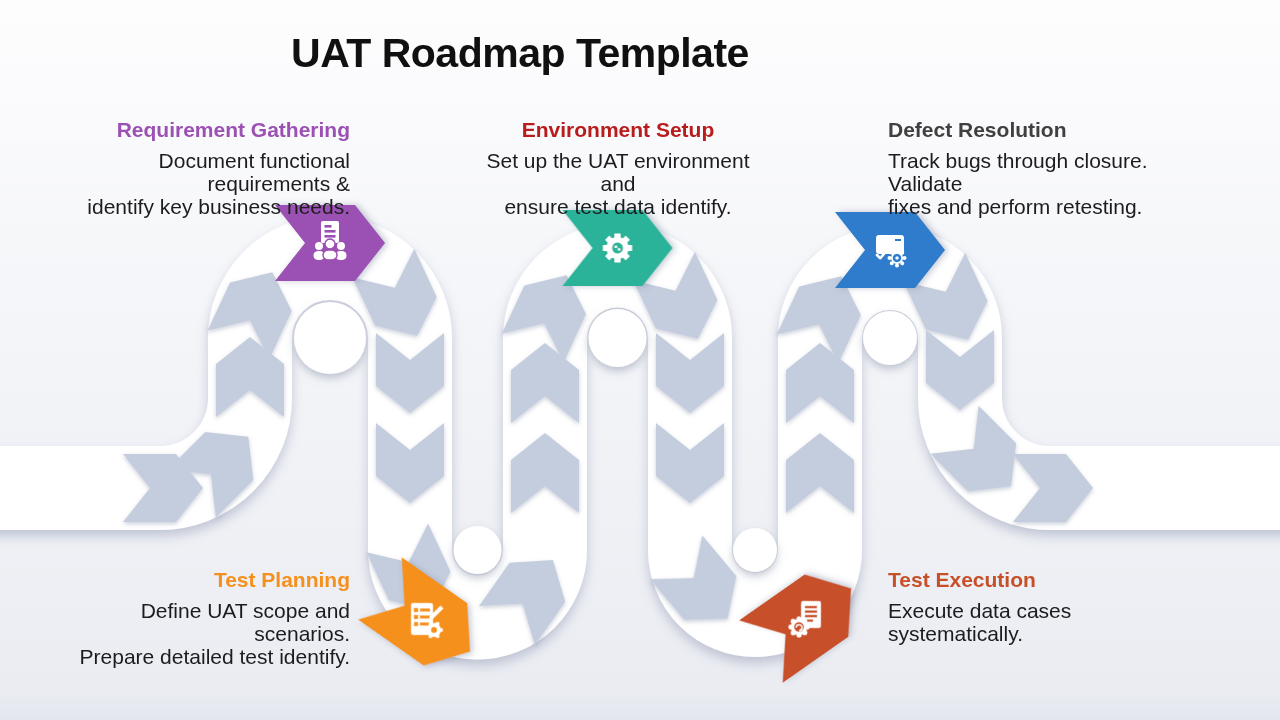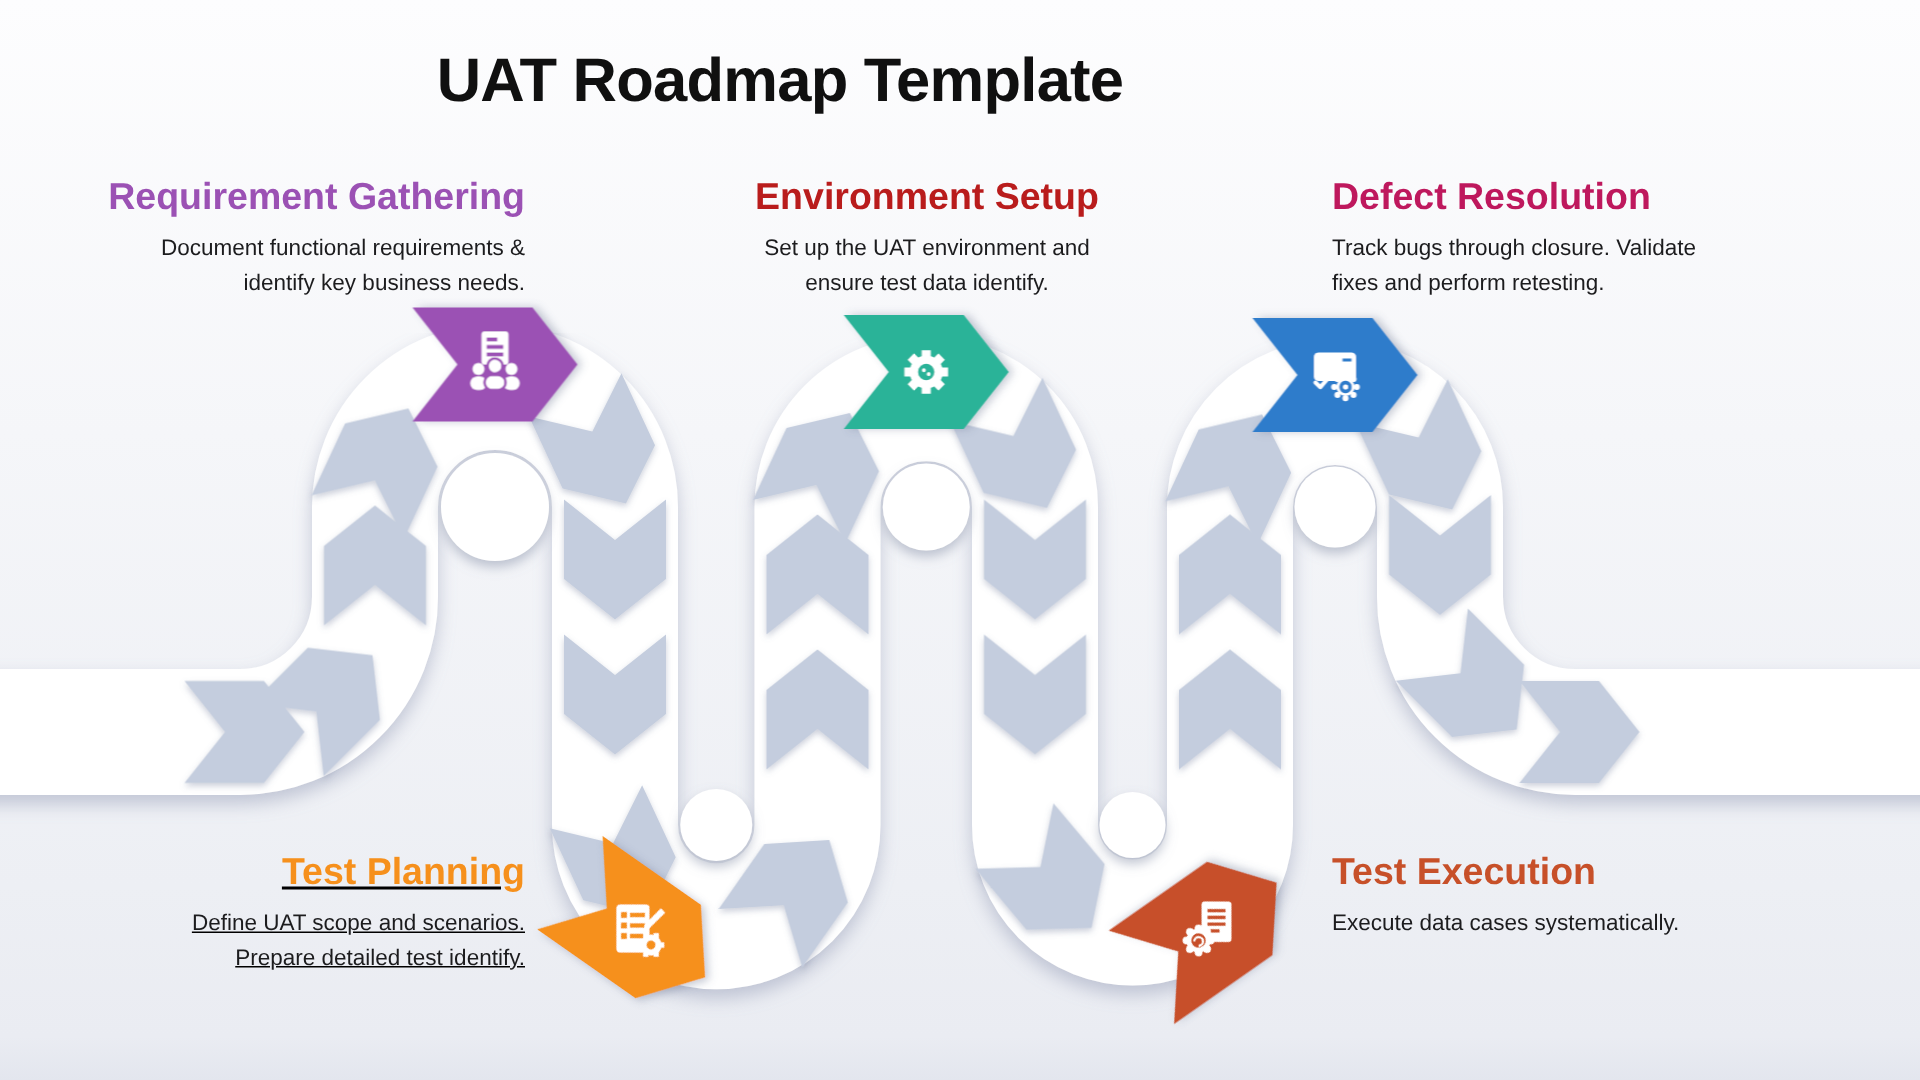--- a/index.html
+++ b/index.html
@@ -6,29 +6,29 @@
   body{
     width:1280px;height:720px;position:relative;overflow:hidden;
     font-family:"Liberation Sans", sans-serif;
     background:linear-gradient(180deg,#fdfdfe 0%,#f5f6f9 40%,#edeff4 82%,#eaecf2 96%,#e3e6ee 100%);
   }
   .title{
     position:absolute;top:30px;left:0;width:1040px;text-align:center;
     font-size:41px;font-weight:700;letter-spacing:-0.5px;color:#101010;
   }
   .stage{position:absolute;width:280px;}
-  .stage h2{margin:0 0 8px 0;font-size:25px;font-weight:700;line-height:1.1;}
-  .stage .desc{font-size:15px;line-height:23px;color:#1c1c1e;}
+  .stage h2{margin:0 0 8px 0;font-size:21px;font-weight:700;line-height:1.1;}
+  .stage .desc{font-size:21px;line-height:23px;color:#1c1c1e;}
   .align-r{text-align:right;}
   .align-c{text-align:center;}
   .align-l{text-align:left;}
   #stage-req{top:118px;left:70px;}
   #stage-env{top:118px;left:478px;}
   #stage-def{top:118px;left:888px;}
-  #stage-plan{top:568px;left:70px;text-decoration:underline;}
+  #stage-plan{top:568px;left:70px;}
   #stage-exec{top:568px;left:888px;}
   svg{position:absolute;top:0;left:0;}
 </style>
 </head>
 <body>
 
 <svg id="roadmap-svg" width="1280" height="720" viewBox="0 0 1280 720">
   <defs>
     <filter id="f-road" x="-10%" y="-10%" width="120%" height="130%">
       <feDropShadow dx="0" dy="6" stdDeviation="6" flood-color="#8791ad" flood-opacity="0.45"></feDropShadow>
@@ -309,21 +309,21 @@
 
 <div class="stage align-c" id="stage-env">
   <h2 style="color: #b91c1c;">Environment Setup</h2>
   <div class="desc">
     <div>Set up the UAT environment and</div>
     <div>ensure test data identify.</div>
   </div>
 </div>
 
 <div class="stage align-l" id="stage-def">
-  <h2 style="color: #be185d;">Defect Resolution</h2>
+  <h2 style="color: #404040;">Defect Resolution</h2>
   <div class="desc">
     <div>Track bugs through closure. Validate</div>
     <div>fixes and perform retesting.</div>
   </div>
 </div>
 
 <div class="stage align-r" id="stage-plan">
   <h2 style="color: rgb(246, 144, 28);">Test Planning</h2>
   <div class="desc">
     <div>Define UAT scope and scenarios.</div>

